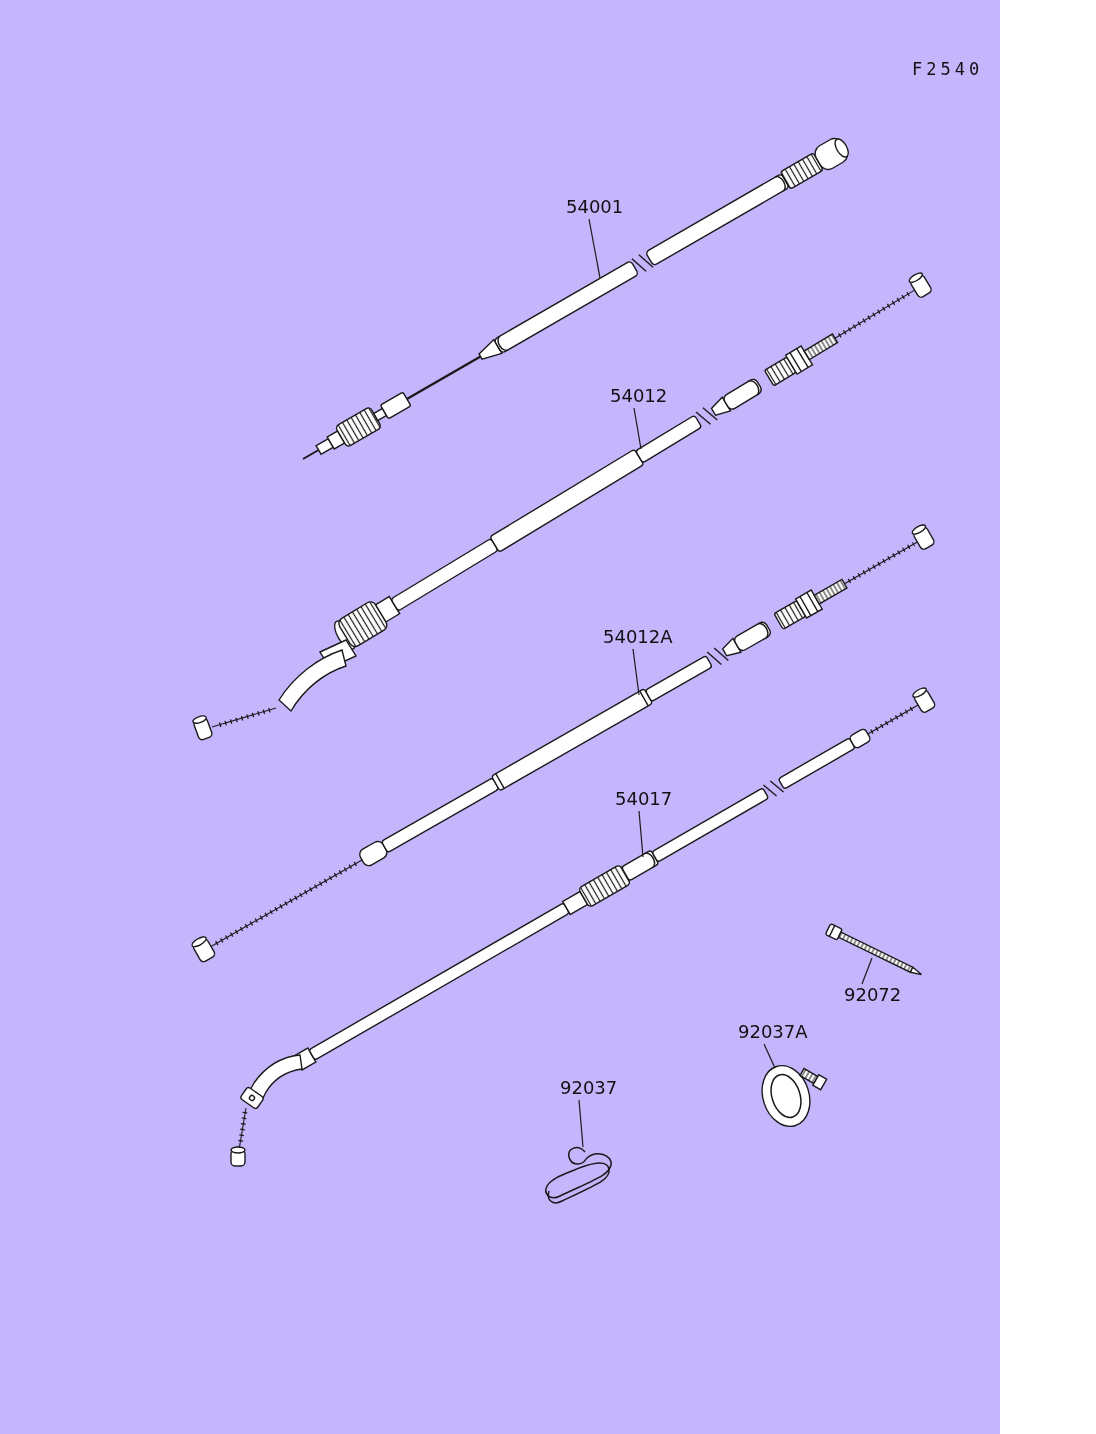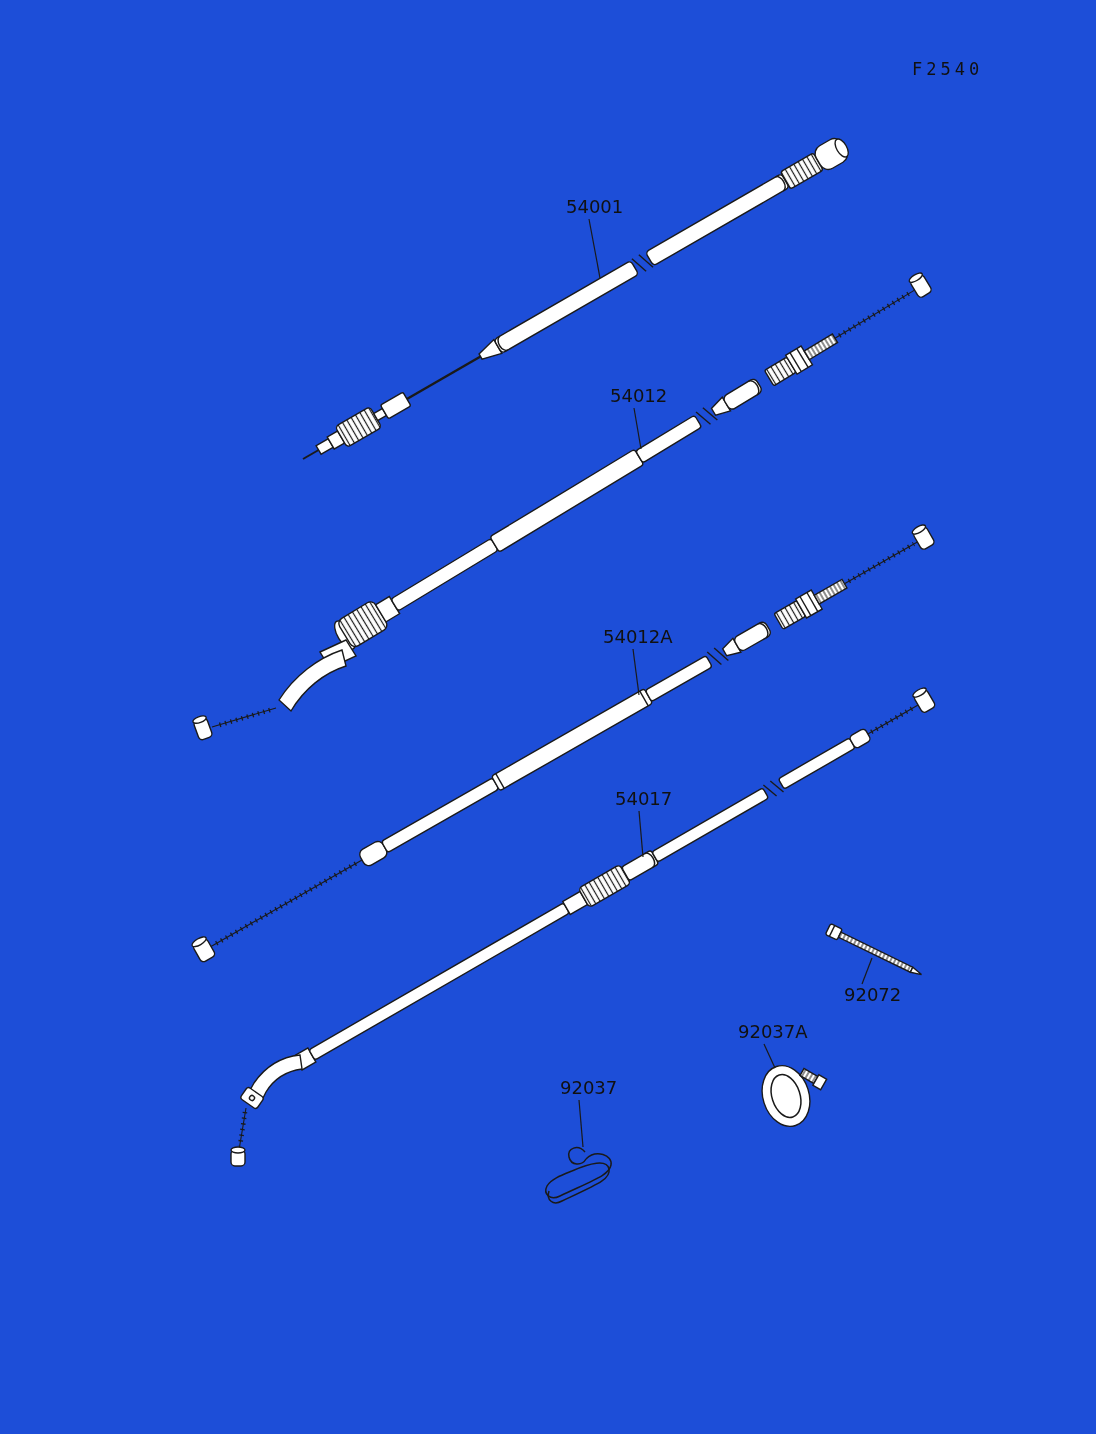--- a/index.html
+++ b/index.html
@@ -1,17 +1,17 @@
 <!DOCTYPE html>
 <html><head>
 <meta charset="utf-8">
 <style>
   html,body{margin:0;padding:0;background:#ffffff;}
   body{width:1096px;height:1434px;font-family:"DejaVu Sans",sans-serif;}
-  .page{position:relative;width:1096px;height:1434px;background:#1d4ed8;overflow:hidden;}
+  .page{position:relative;width:1000px;height:1434px;background:#c4b5fd;overflow:hidden;}
   svg{position:absolute;left:0;top:0;}
   .s{stroke:#1a1a1a;stroke-width:1.4;}
   .sn{stroke:#1a1a1a;stroke-width:1.5;fill:none;}
   .wire{stroke:#1a1a1a;}
   .braid{stroke:#1a1a1a;stroke-width:1.1;}
   .braidov{stroke:#1a1a1a;stroke-width:4.6;stroke-dasharray:1.3 4.4;}
   .leader{stroke:#1a1a1a;stroke-width:1.2;}
   .part-label{font-family:"DejaVu Sans",sans-serif;font-size:18px;fill:#111111;}
   .page-code{font-family:"DejaVu Sans Mono","Liberation Mono",monospace;font-size:17px;letter-spacing:4px;fill:#111111;}
 </style>

